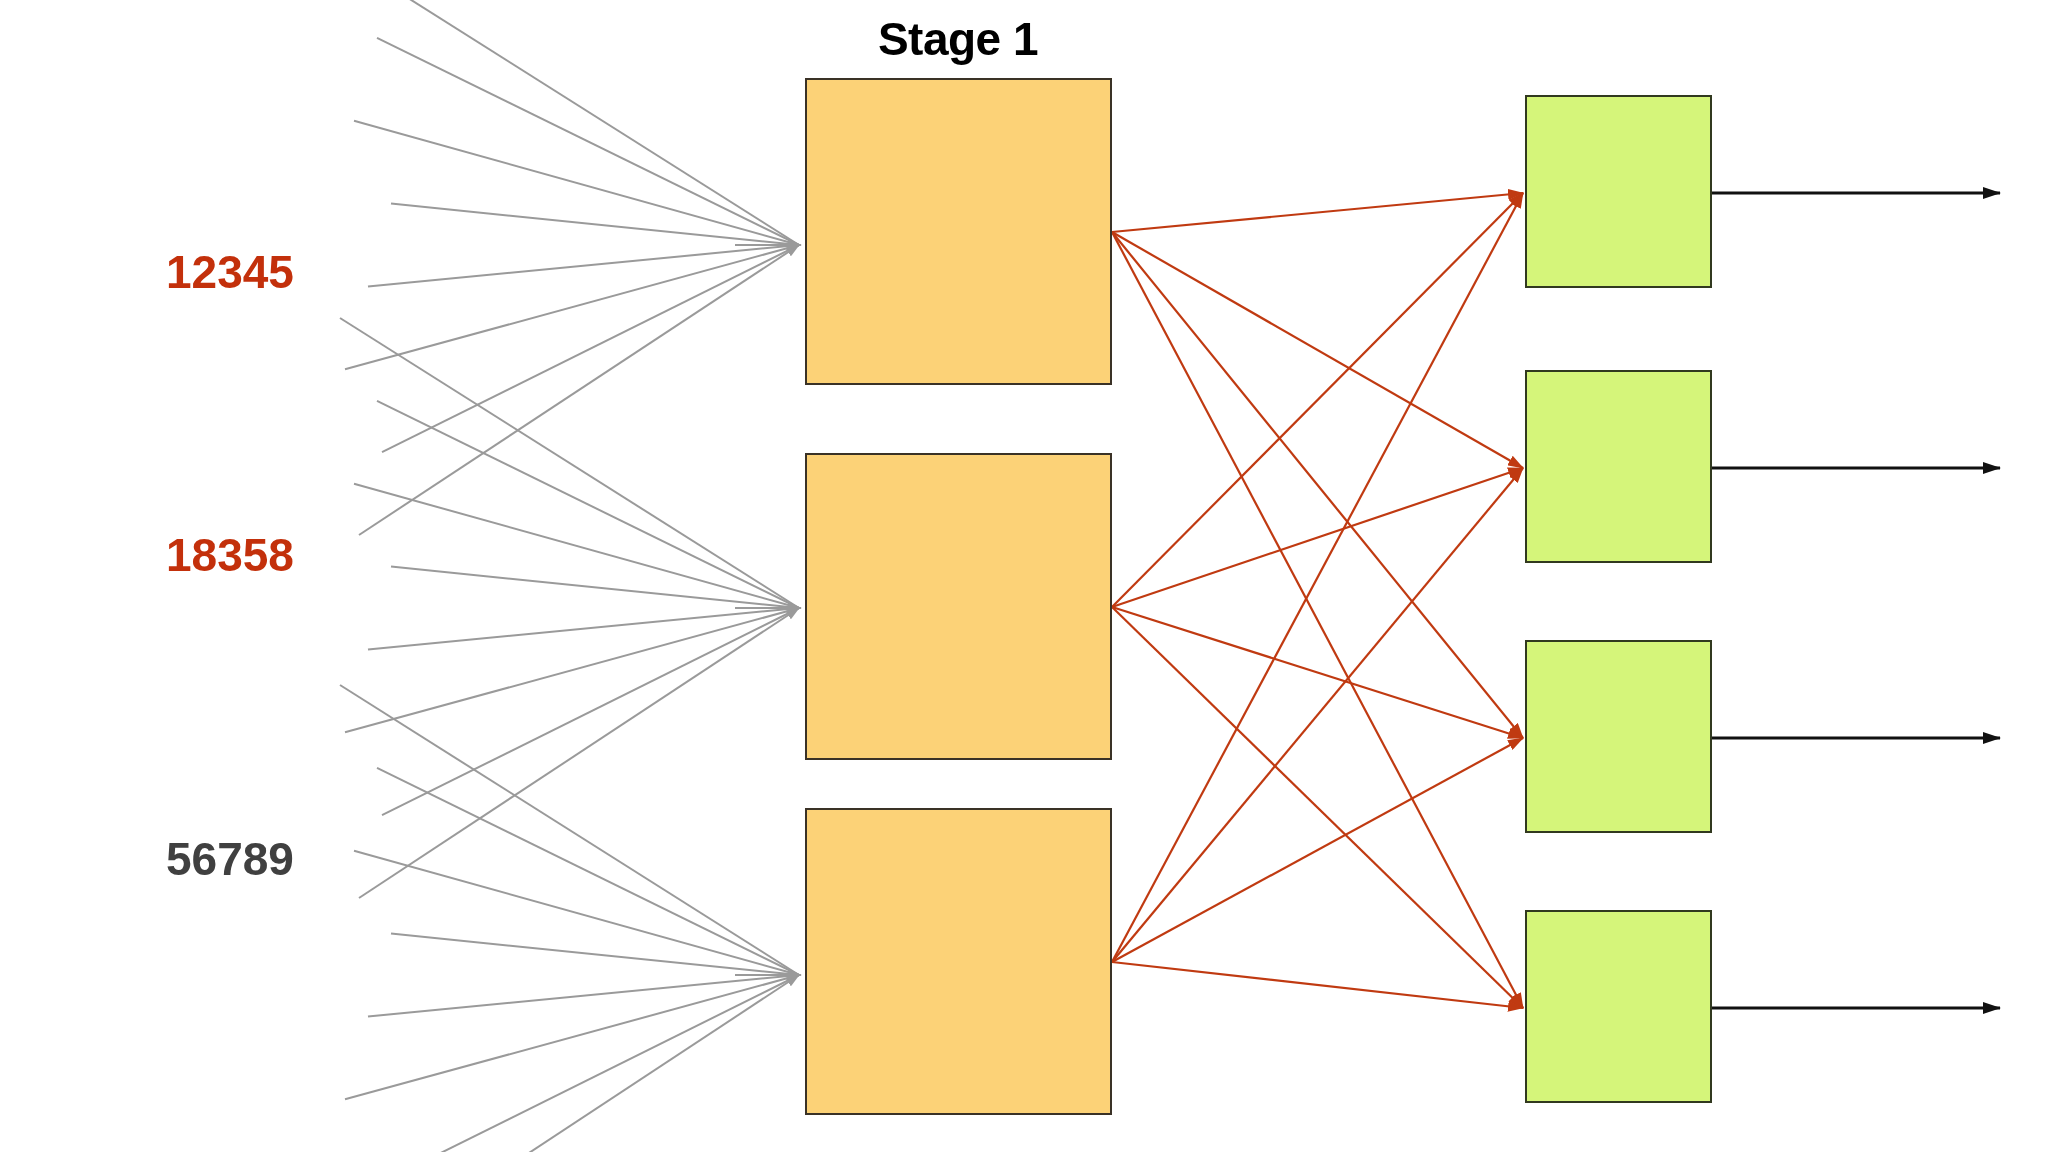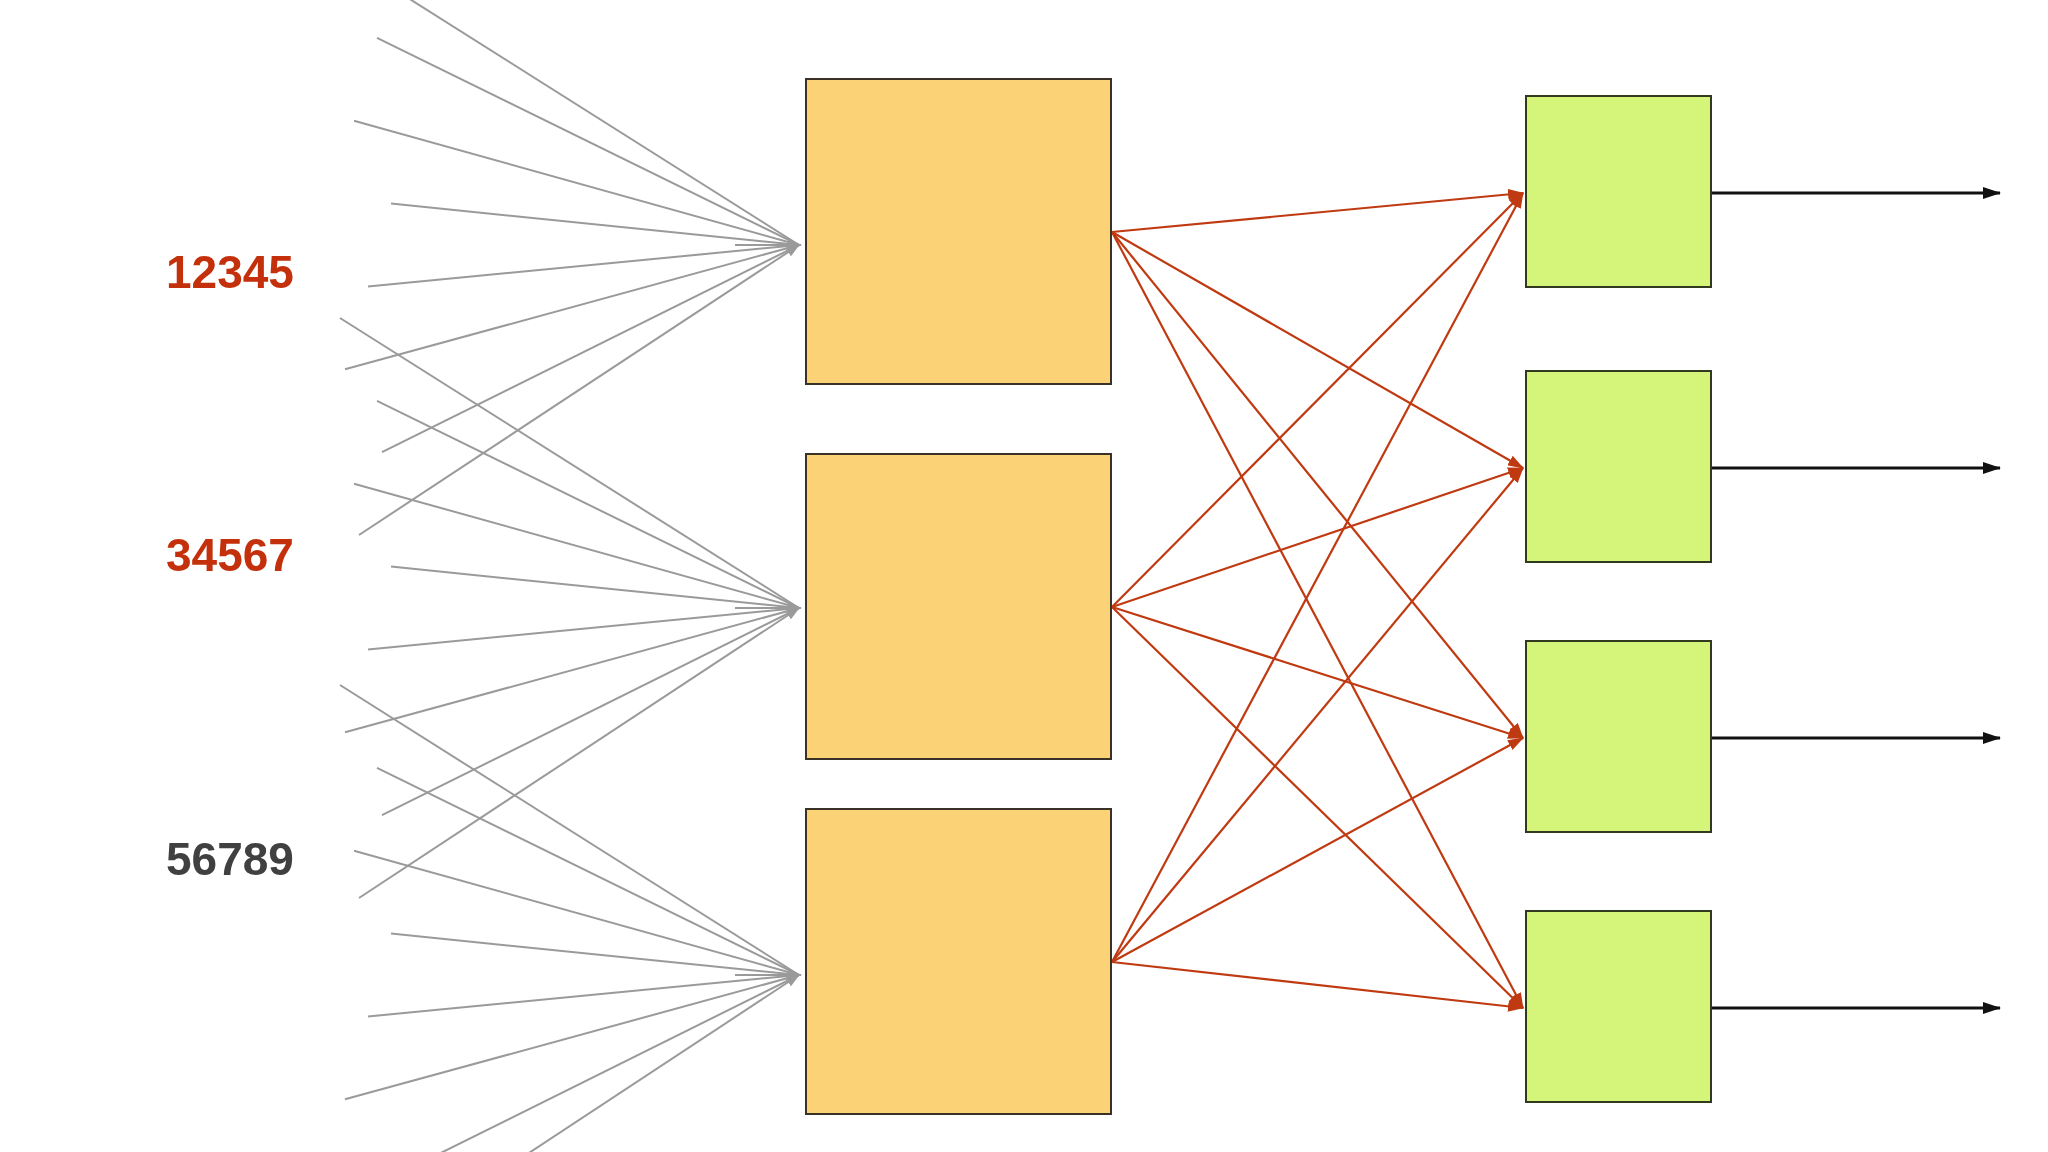--- a/index.html
+++ b/index.html
@@ -109,29 +109,30 @@
         <line x1="1112" y1="962" x2="1523" y2="1008" stroke="#C03A11" stroke-width="2.2" marker-end="url(#ah-red)"></line>
       </g>
     <g id="g-outputs">
         <line x1="1712" y1="193" x2="2000" y2="193" stroke="#111111" stroke-width="3" marker-end="url(#ah-black)"></line>
         <line x1="1712" y1="468" x2="2000" y2="468" stroke="#111111" stroke-width="3" marker-end="url(#ah-black)"></line>
         <line x1="1712" y1="738" x2="2000" y2="738" stroke="#111111" stroke-width="3" marker-end="url(#ah-black)"></line>
         <line x1="1712" y1="1008" x2="2000" y2="1008" stroke="#111111" stroke-width="3" marker-end="url(#ah-black)"></line>
       </g>
   </svg>
 
+  <div class="stage-title" id="title-stage1" style="left: 808px; top: 12px; width: 300px;">Stage 1</div>
 
   <div id="nodes-layer">
       <div class="node stage1" style="left: 805px; top: 78px; width: 307px; height: 307px;"></div>
       <div class="node stage1" style="left: 805px; top: 453px; width: 307px; height: 307px;"></div>
       <div class="node stage1" style="left: 805px; top: 808px; width: 307px; height: 307px;"></div>
       <div class="node stage2" style="left: 1525px; top: 95px; width: 187px; height: 193px;"></div>
       <div class="node stage2" style="left: 1525px; top: 370px; width: 187px; height: 193px;"></div>
       <div class="node stage2" style="left: 1525px; top: 640px; width: 187px; height: 193px;"></div>
       <div class="node stage2" style="left: 1525px; top: 910px; width: 187px; height: 193px;"></div>
     </div>
   <div id="labels-layer">
       <div class="input-label" style="left: 120px; top: 245px; width: 220px; color: rgb(195, 48, 11);">12345</div>
-      <div class="input-label" style="left: 120px; top: 528px; width: 220px; color: rgb(195, 48, 11);">34567</div>
+      <div class="input-label" style="left: 120px; top: 528px; width: 220px; color: rgb(195, 48, 11);">18358</div>
       <div class="input-label" style="left: 120px; top: 832px; width: 220px; color: #404040;">56789</div>
     </div>
 
 </div>
 
 </body></html>

